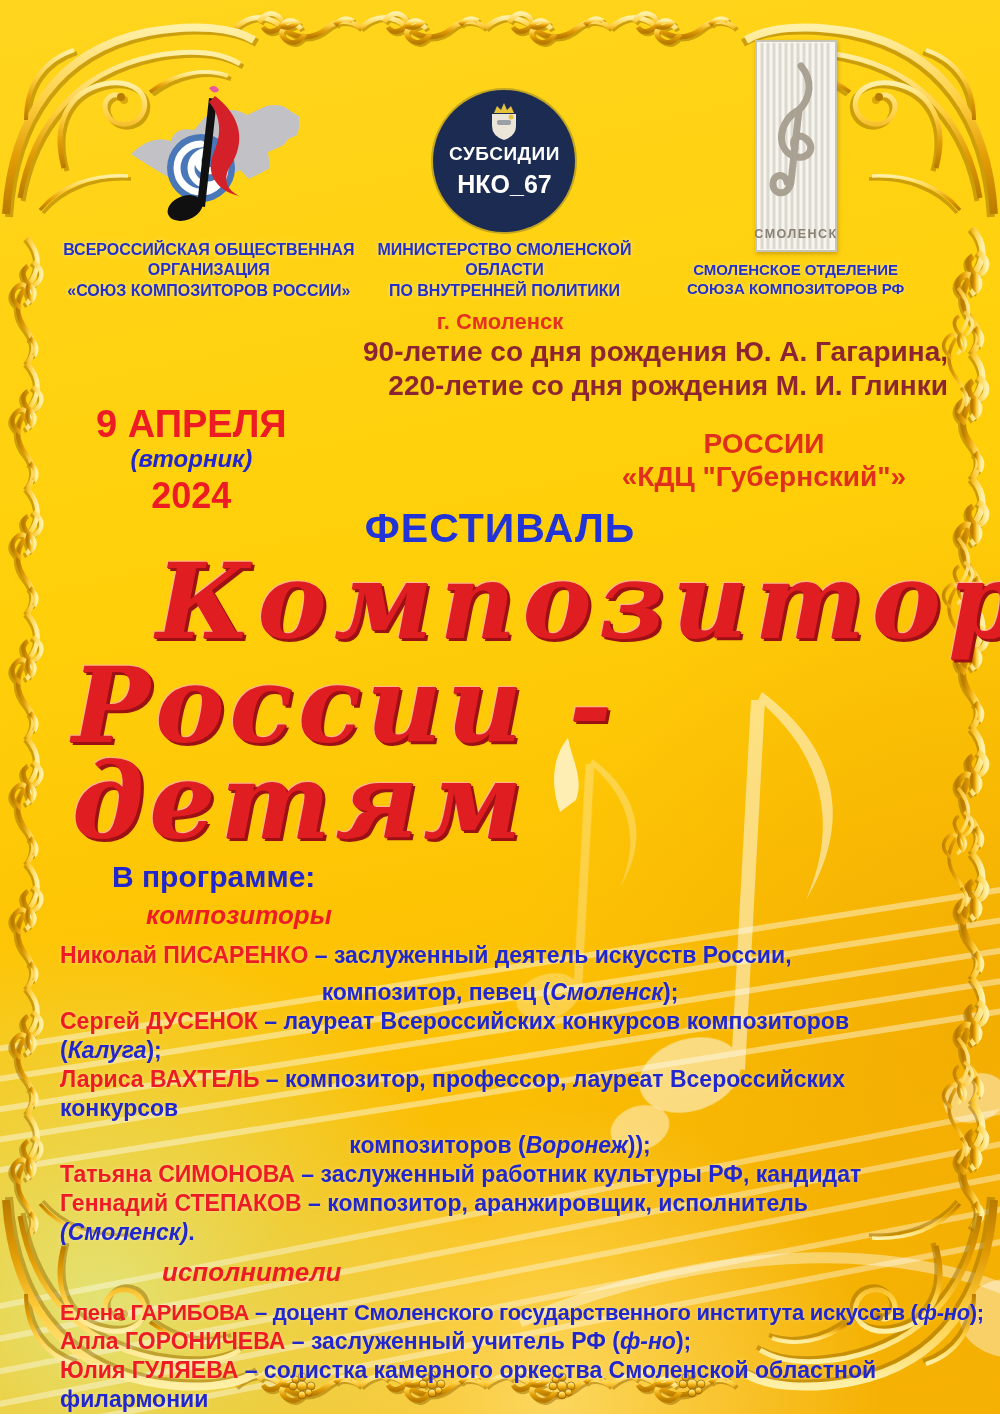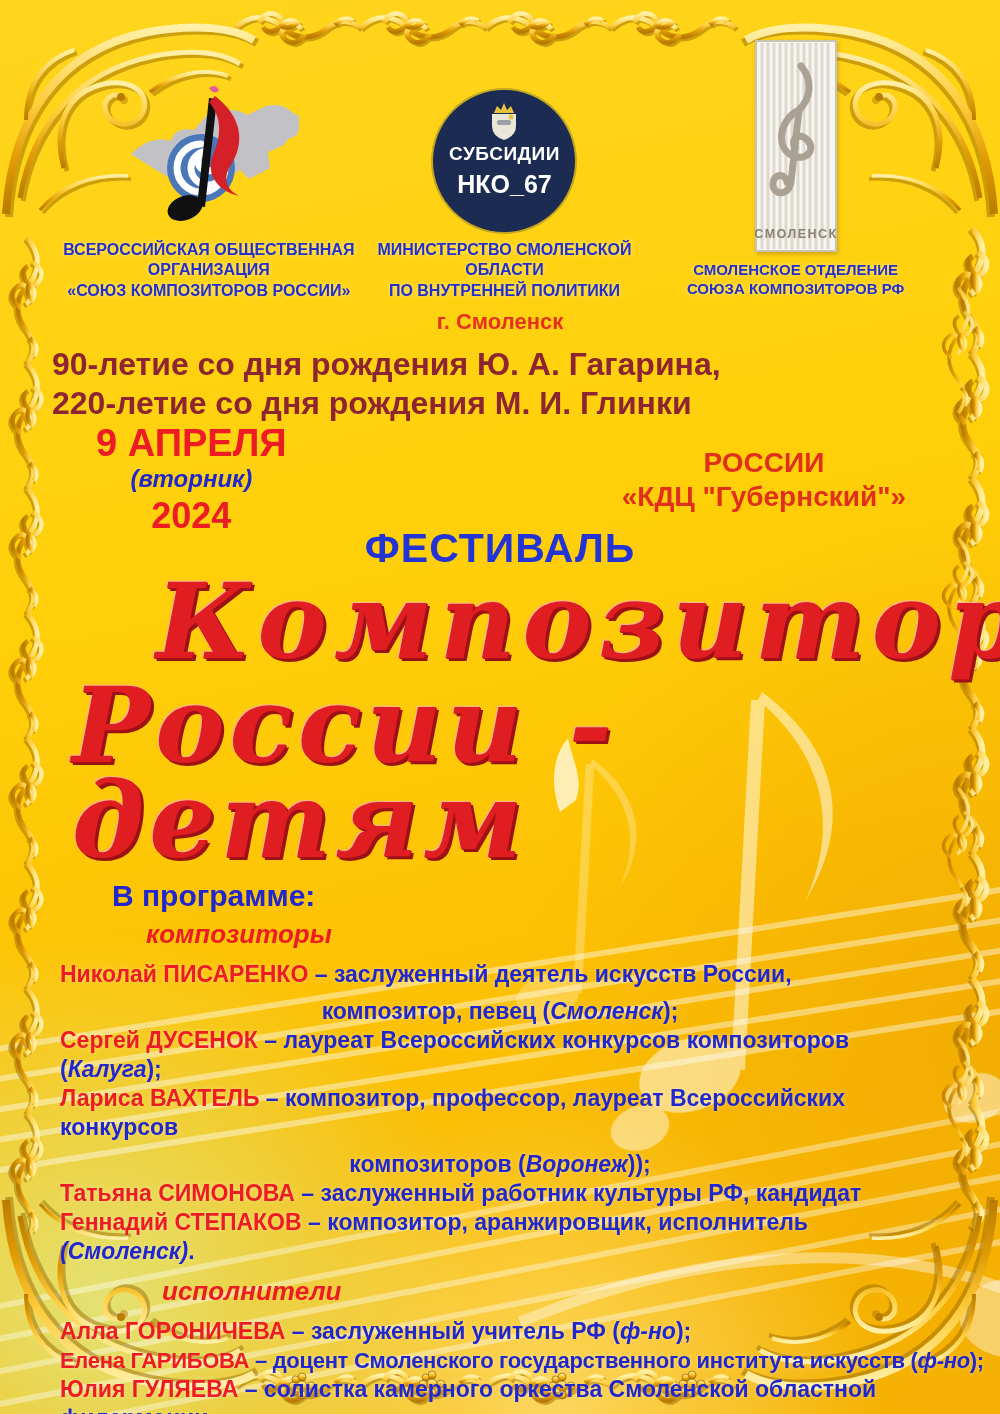--- a/index.html
+++ b/index.html
@@ -27,21 +27,21 @@
   .col3 .caption{font-size:15px;}
   .badge{width:142px;height:142px;border-radius:50%;background:#1c2b52;display:flex;flex-direction:column;
          align-items:center;box-shadow:0 0 0 2px rgba(20,35,70,.25);}
   .badge .crest{margin-top:12px;}
   .badge-t1{font-size:19px;color:#fff;letter-spacing:.5px;margin-top:1px;}
   .badge-t2{font-size:25px;color:#fff;margin-top:5px;}
   .smol-logo{box-shadow:1px 2px 4px rgba(120,80,0,.35);}
 
   
   .city{text-align:center;color:#e5311e;font-size:22px;margin-top:8px;}
-  .anniv{text-align:left;color:#8c2531;font-size:32px;line-height:1.2;margin-top:10px;}
+  .anniv{text-align:right;color:#8c2531;font-size:28px;line-height:1.2;}
   .date-row{display:flex;justify-content:space-between;margin-top:2px;}
   .date-block{margin-left:44px;text-align:center;}
   .date-day{color:#ed1c24;font-size:38px;line-height:1.05;}
   .date-weekday{color:#2127cd;font-style:italic;font-size:24px;margin-top:1px;}
   .date-year{color:#ed1c24;font-size:36px;margin-top:2px;}
   .venue{margin-right:42px;text-align:center;color:#e0301c;font-size:28px;line-height:1.2;padding-top:22px;}
   .festival{text-align:center;color:#2334d6;font-size:41px;margin-top:-12px;letter-spacing:1px;}
   .script{margin-top:2px;color:#e01d20;font-family:"DejaVu Serif",serif;font-style:italic;font-weight:700;
           text-shadow:3px 3px 0 #9c1113,1px 1px 0 #b61518,-1px -1px 1px #ffb3a0;}
   .script .l1{font-size:104px;line-height:.92;margin-left:104px;letter-spacing:7px;}
@@ -356,19 +356,19 @@
         <div class="pline al-center"><span class="seg-d">композитор, певец (</span><span class="seg-di">Смоленск</span><span class="seg-d">);</span></div>
         <div class="pline al-left"><span class="seg-n">Сергей ДУСЕНОК</span><span class="seg-d"> – </span><span class="seg-d">лауреат Всероссийских конкурсов композиторов (</span><span class="seg-di">Калуга</span><span class="seg-d">);</span></div>
         <div class="pline al-left"><span class="seg-n">Лариса ВАХТЕЛЬ</span><span class="seg-d"> – </span><span class="seg-d">композитор, профессор, лауреат Всероссийских конкурсов</span></div>
         <div class="pline al-center"><span class="seg-d">композиторов (</span><span class="seg-di">Воронеж</span><span class="seg-d">));</span></div>
         <div class="pline al-left"><span class="seg-n">Татьяна СИМОНОВА</span><span class="seg-d"> – </span><span class="seg-d">заслуженный работник культуры РФ, кандидат</span></div>
         <div class="pline al-left"><span class="seg-n">Геннадий СТЕПАКОВ</span><span class="seg-d"> – </span><span class="seg-d">композитор, аранжировщик, исполнитель </span><span class="seg-di">(Смоленск)</span><span class="seg-d">.</span></div>
       </div>
 
     <div class="prog-sub performers">исполнители</div>
     <div class="prog-list">
+        <div class="pline al-left small"><span class="seg-n">Елена ГАРИБОВА</span><span class="seg-d"> – </span><span class="seg-d">доцент Смоленского государственного института искусств (</span><span class="seg-di">ф-но</span><span class="seg-d">);</span></div>
         <div class="pline al-left"><span class="seg-n">Алла ГОРОНИЧЕВА</span><span class="seg-d"> – </span><span class="seg-d">заслуженный учитель РФ (</span><span class="seg-di">ф-но</span><span class="seg-d">);</span></div>
-        <div class="pline al-left small"><span class="seg-n">Елена ГАРИБОВА</span><span class="seg-d"> – </span><span class="seg-d">доцент Смоленского государственного института искусств (</span><span class="seg-di">ф-но</span><span class="seg-d">);</span></div>
         <div class="pline al-left"><span class="seg-n">Юлия ГУЛЯЕВА</span><span class="seg-d"> – </span><span class="seg-d">солистка камерного оркества Смоленской областной филармонии</span></div>
       </div>
 
   </div>
 </div>
 
 </body></html>

